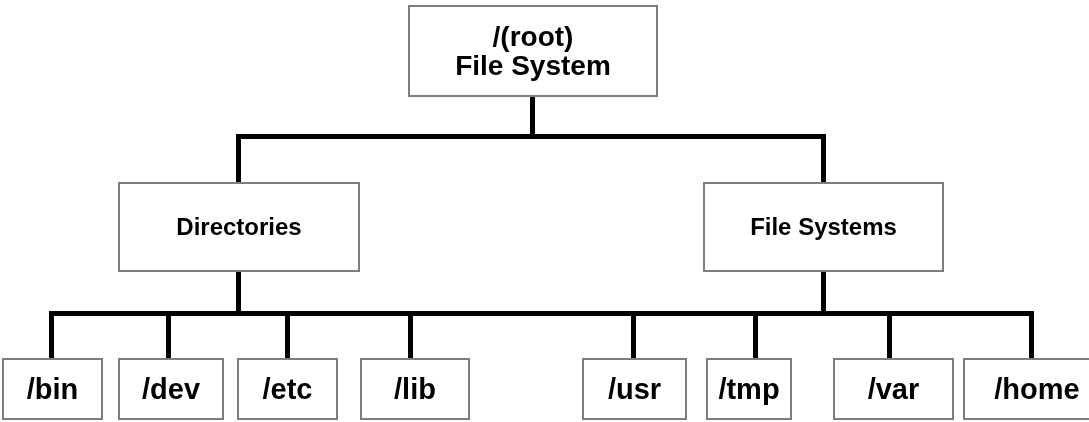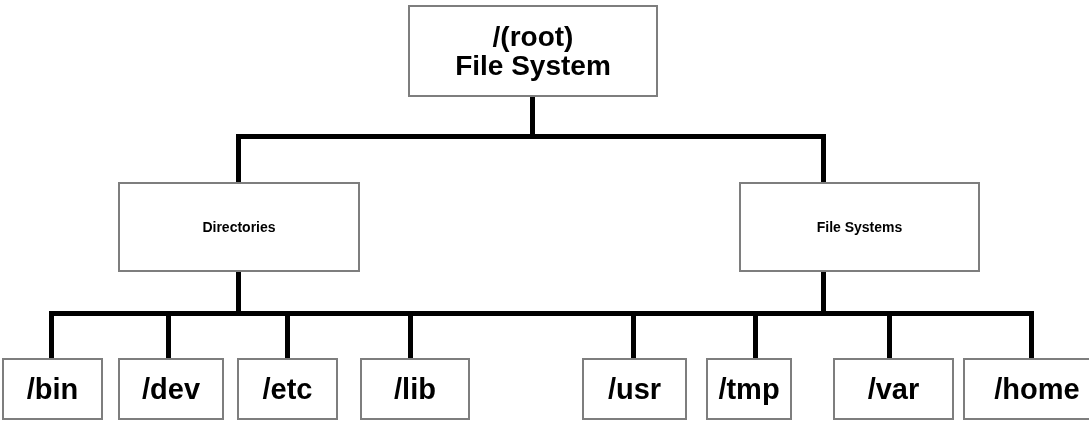--- a/index.html
+++ b/index.html
@@ -23,23 +23,23 @@
     display: flex;
     flex-direction: column;
     align-items: center;
     justify-content: center;
     text-align: center;
     color: #000000;
     font-weight: bold;
     z-index: 2;
   }
   .node-root   { left: 408px; top: 5px;   width: 250px; height: 92px; font-size: 28px; line-height: 29px; }
-  .node-branch { top: 182px; height: 90px; font-size: 14px; }
+  .node-branch { top: 182px; height: 90px; font-size: 24px; }
   .node-directories { left: 118px; width: 242px; }
-  .node-filesystems { left: 703px; width: 241px; margin-left: 36px; }
+  .node-filesystems { left: 703px; width: 241px; }
   .node-leaf   { top: 358px; height: 62px; font-size: 29px; }
   .leaf-bin  { left: 2px;   width: 101px; }
   .leaf-dev  { left: 118px; width: 106px; }
   .leaf-etc  { left: 237px; width: 101px; }
   .leaf-lib  { left: 360px; width: 110px; }
   .leaf-usr  { left: 582px; width: 105px; }
   .leaf-tmp  { left: 706px; width: 86px; text-align: center; }
   .leaf-var  { left: 833px; width: 121px; }
   .leaf-home { left: 963px; width: 148px; }
   .line {

